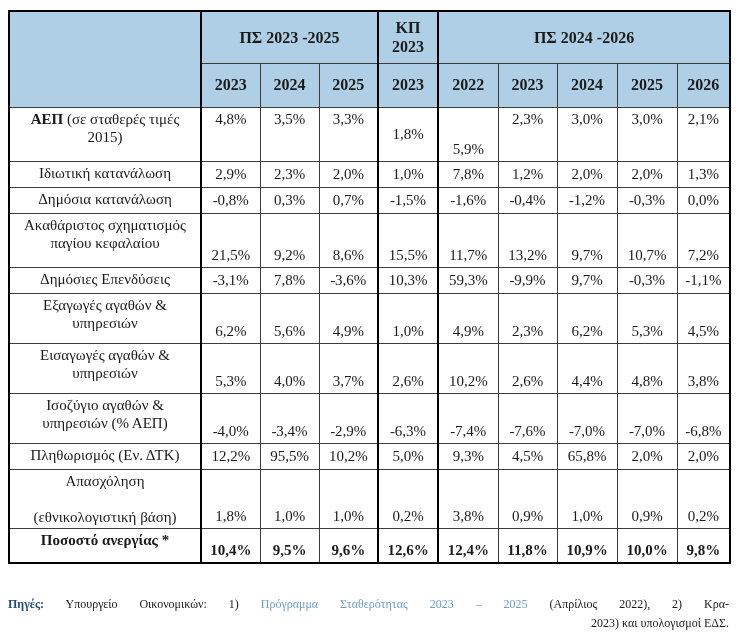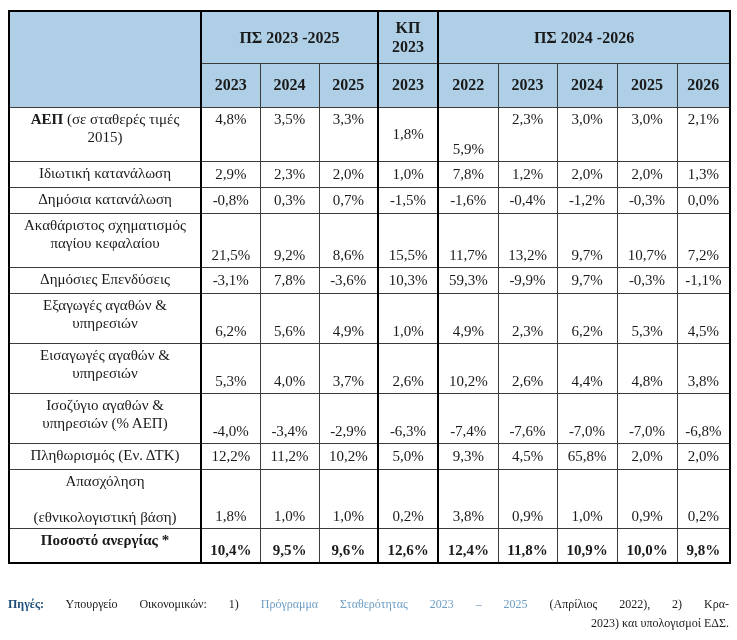--- a/index.html
+++ b/index.html
@@ -214,21 +214,21 @@
           <td class="value v-bot sep">-6,3%</td>
           <td class="value v-bot sep">-7,4%</td>
           <td class="value v-bot">-7,6%</td>
           <td class="value v-bot">-7,0%</td>
           <td class="value v-bot">-7,0%</td>
           <td class="value v-bot">-6,8%</td>
         </tr>
         <tr>
           <td class="label-cell v-mid">Πληθωρισμός (Εν. ΔΤΚ)</td>
           <td class="value v-mid sep">12,2%</td>
-          <td class="value v-mid">11,2%</td>
+          <td class="value v-mid">95,5%</td>
           <td class="value v-mid">10,2%</td>
           <td class="value v-mid sep">5,0%</td>
           <td class="value v-mid sep">9,3%</td>
           <td class="value v-mid">4,5%</td>
           <td class="value v-mid">65,8%</td>
           <td class="value v-mid">2,0%</td>
           <td class="value v-mid">2,0%</td>
         </tr>
         <tr>
           <td class="label-cell v-top">

